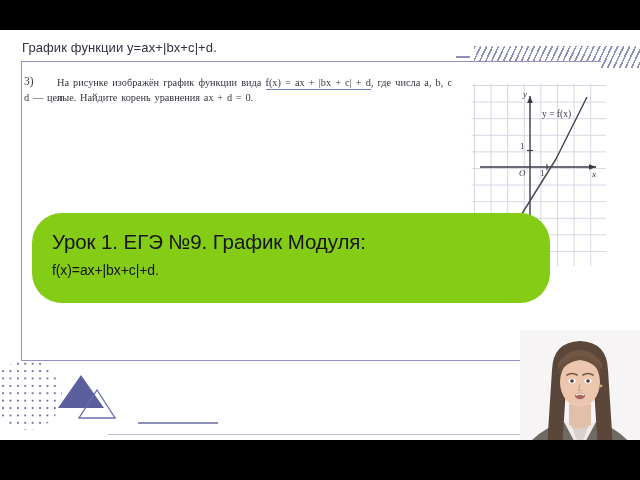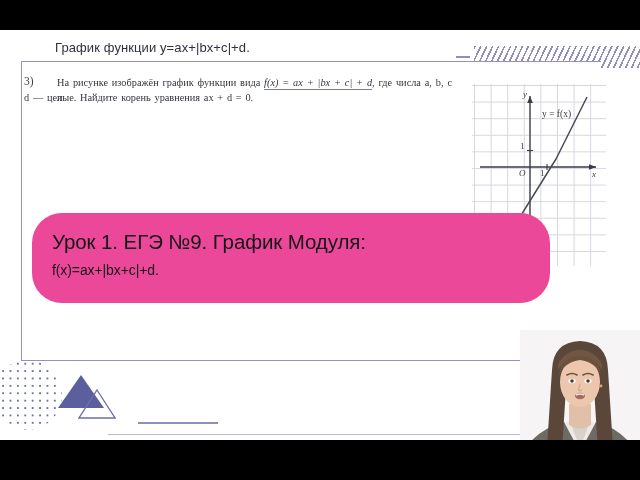--- a/index.html
+++ b/index.html
@@ -67,21 +67,20 @@
 
   
   .slide-heading {
     position: absolute;
     left: 22px;
     top: 10px;
     font-size: 13px;
     color: #2f3140;
     letter-spacing: 0.1px;
     white-space: nowrap;
-    margin-left: 33px;
   }
 
   
   .content-frame {
     position: absolute;
     left: 21px;
     top: 31px;
     width: 580px;
     height: 300px;
     border: 1.4px solid #9a8cc4;
@@ -112,21 +111,21 @@
     left: 33px;
     top: 0px;
     width: 395px;
     font-family: "Liberation Serif", serif;
     font-size: 10.3px;
     line-height: 15px;
     color: #35353f;
     text-align: justify;
     word-spacing: 1.2px;
   }
-  .problem-body .ital { font-style: italic; }
+  .problem-body .ital { }
   .problem-body .uline {
     border-bottom: 0.9px solid #6e7fb5;
     padding-bottom: 0.5px;
   }
   .problem-line2 {
     position: absolute;
     left: 0px;
     top: 15px;
     width: 400px;
     font-family: "Liberation Serif", serif;
@@ -170,21 +169,21 @@
   .lbl-one-y { left: 48px; top: 57px; font-size: 9px; }
   .lbl-fx  { left: 70px;  top: 25px;  font-size: 9.5px; }
 
   
   .title-card {
     position: absolute;
     left: 32px;
     top: 183px;
     width: 518px;
     height: 90px;
-    background: #ec4899;
+    background: #84cc16;
     border-radius: 30px;
     z-index: 20;
   }
   .title-card .title-text {
     position: absolute;
     left: 20px;
     top: 14px;
     width: 480px;
     font-size: 20.5px;
     line-height: 29px;

